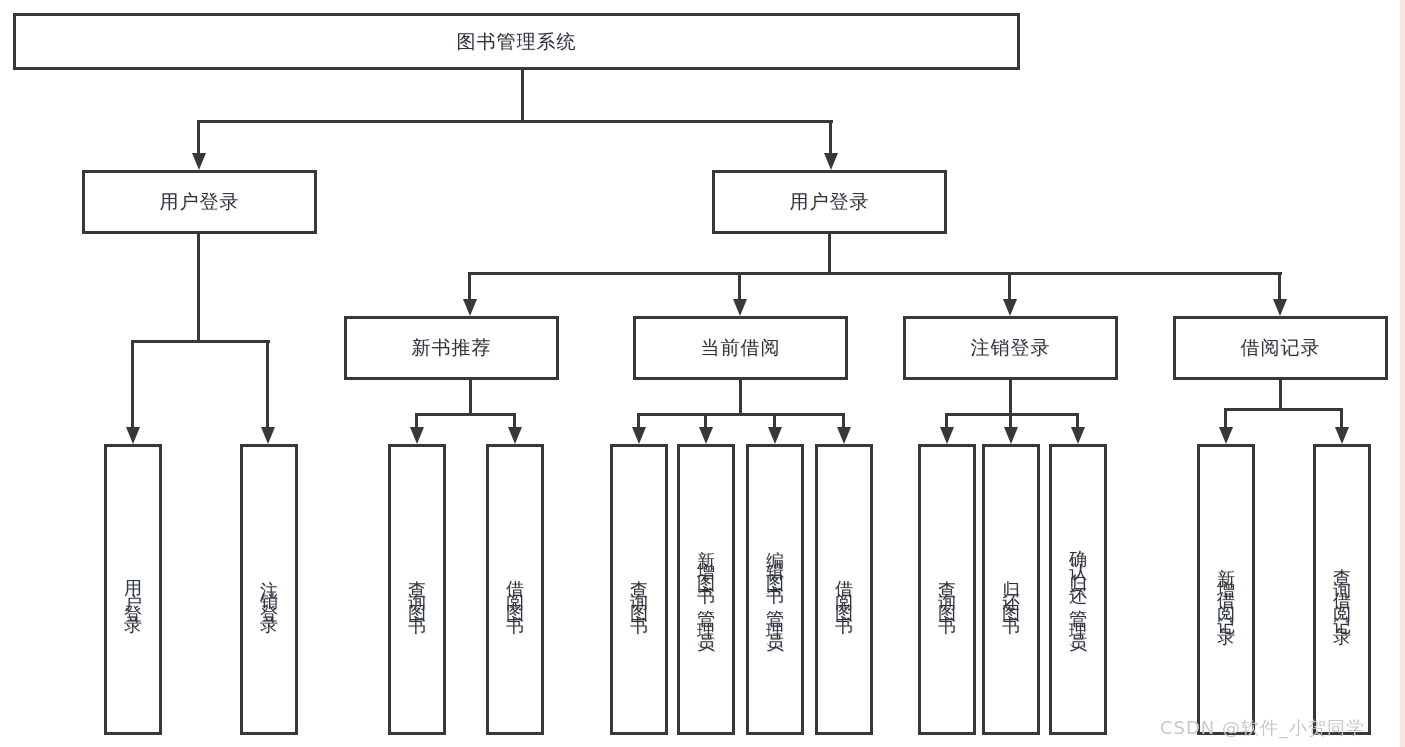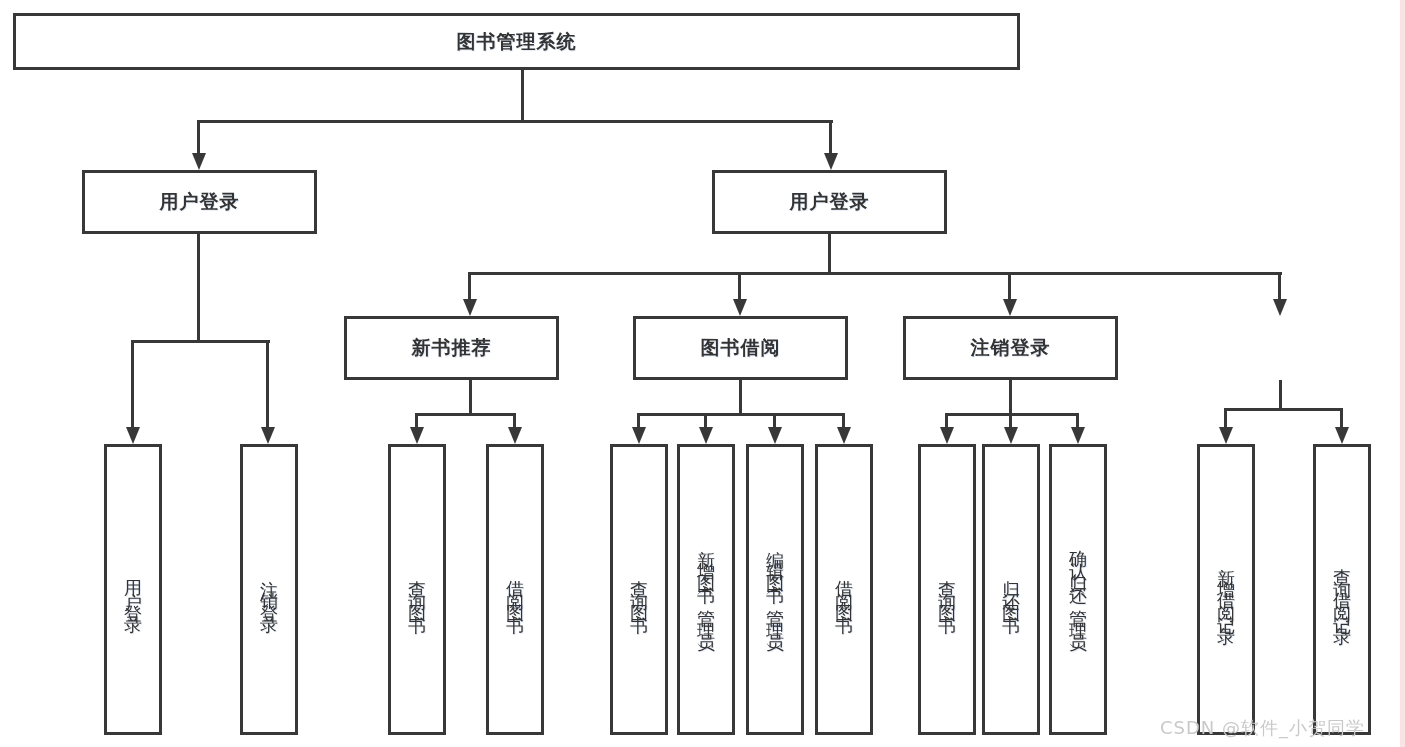--- a/index.html
+++ b/index.html
@@ -22,21 +22,20 @@
   
   .hbox{
     position:absolute;
     box-sizing:border-box;
     border:3px solid var(--line);
     background:#ffffff;
     display:flex;align-items:center;justify-content:center;
     font-size:19px;color:var(--text);
     letter-spacing:1px;
     text-shadow:1px 1px 0 rgba(110,150,230,0.18);
-    font-weight:bold;
   }
   
   .vbox{
     position:absolute;
     box-sizing:border-box;
     border:3px solid var(--line);
     background:#ffffff;
     top:444px;height:291px;width:58px;
     display:flex;align-items:center;justify-content:center;
     writing-mode:vertical-rl;text-orientation:mixed;
@@ -101,24 +100,27 @@
   <div class="arrow" style="left:733px;top:299px;"></div>
   <div class="ln" style="left:1008px;top:274px;width:3px;height:28px;"></div>
   <div class="arrow" style="left:1003px;top:299px;"></div>
   <div class="ln" style="left:1278px;top:274px;width:3px;height:28px;"></div>
   <div class="arrow" style="left:1273px;top:299px;"></div>
 
   <div class="hbox" style="left:344px;top:316px;width:215px;height:64px;">
     <span>新书推荐</span>
   </div>
   <div class="hbox" style="left:633px;top:316px;width:215px;height:64px;">
-    <span>图书借阅</span>
+    <span>当前借阅</span>
   </div>
   <div class="hbox" style="left:903px;top:316px;width:215px;height:64px;">
     <span>注销登录</span>
+  </div>
+  <div class="hbox" style="left:1173px;top:316px;width:215px;height:64px;">
+    <span>借阅记录</span>
   </div>
 
   <div class="ln" style="left:469px;top:380px;width:3px;height:35px;"></div>
   <div class="ln" style="left:415px;top:413px;width:101px;height:3px;"></div>
   <div class="ln" style="left:415px;top:415px;width:3px;height:14px;"></div>
   <div class="arrow" style="left:410px;top:427px;"></div>
   <div class="ln" style="left:513px;top:415px;width:3px;height:14px;"></div>
   <div class="arrow" style="left:508px;top:427px;"></div>
 
   <div class="ln" style="left:739px;top:380px;width:3px;height:35px;"></div>

